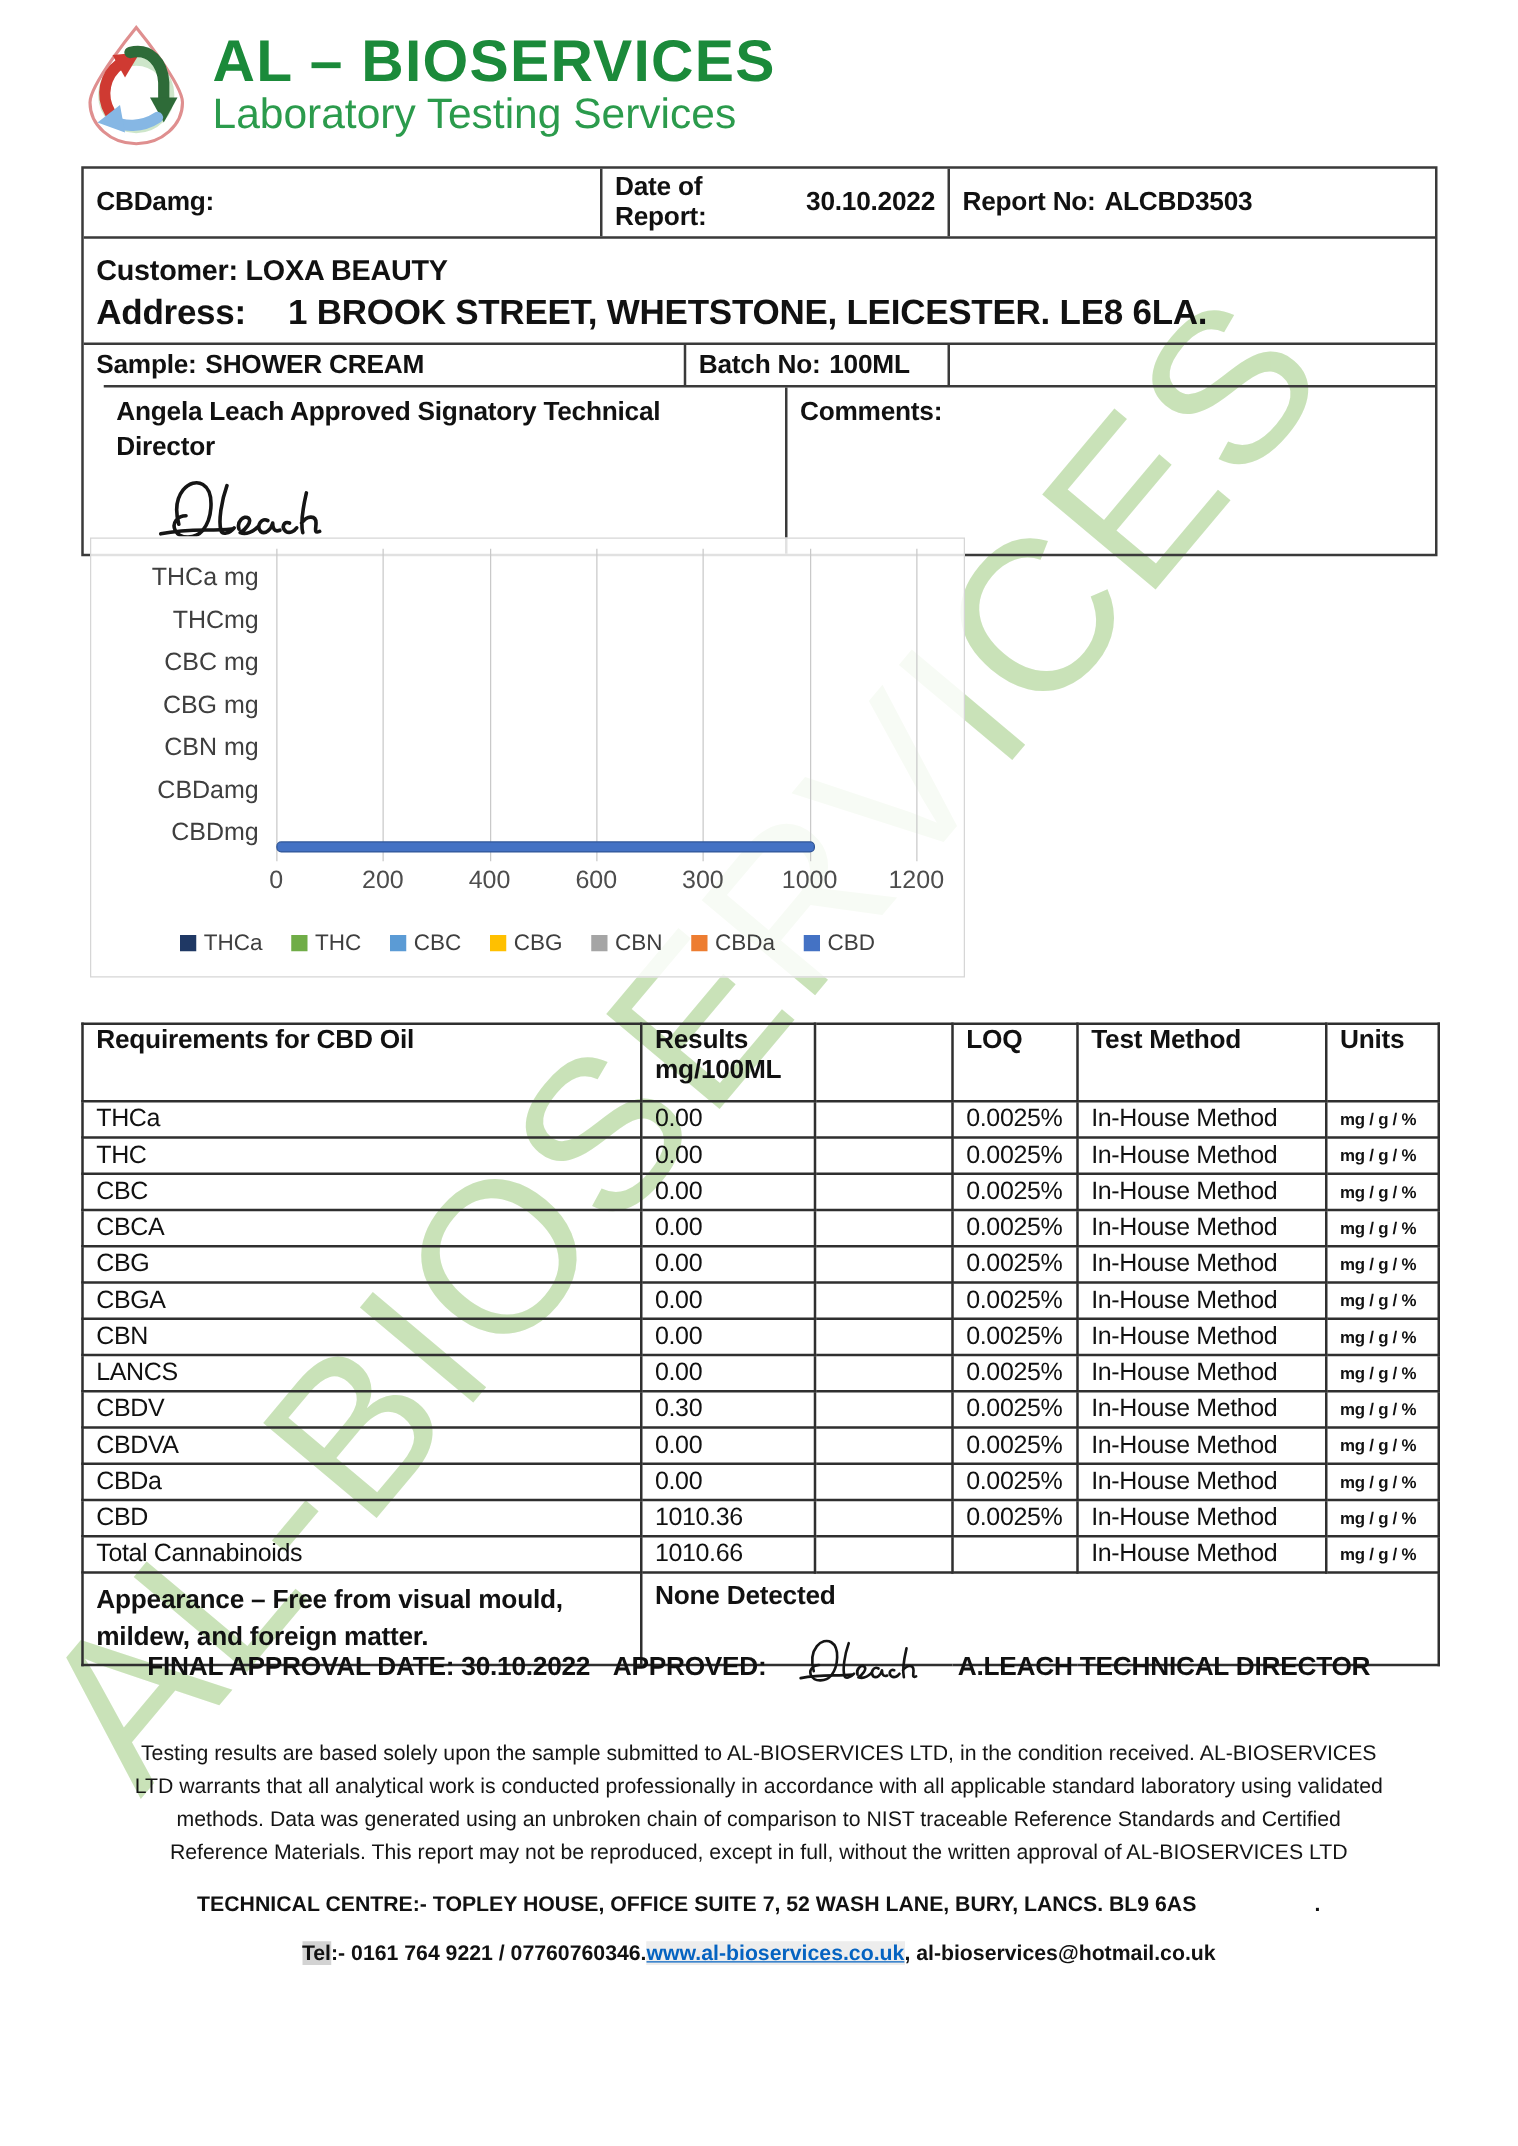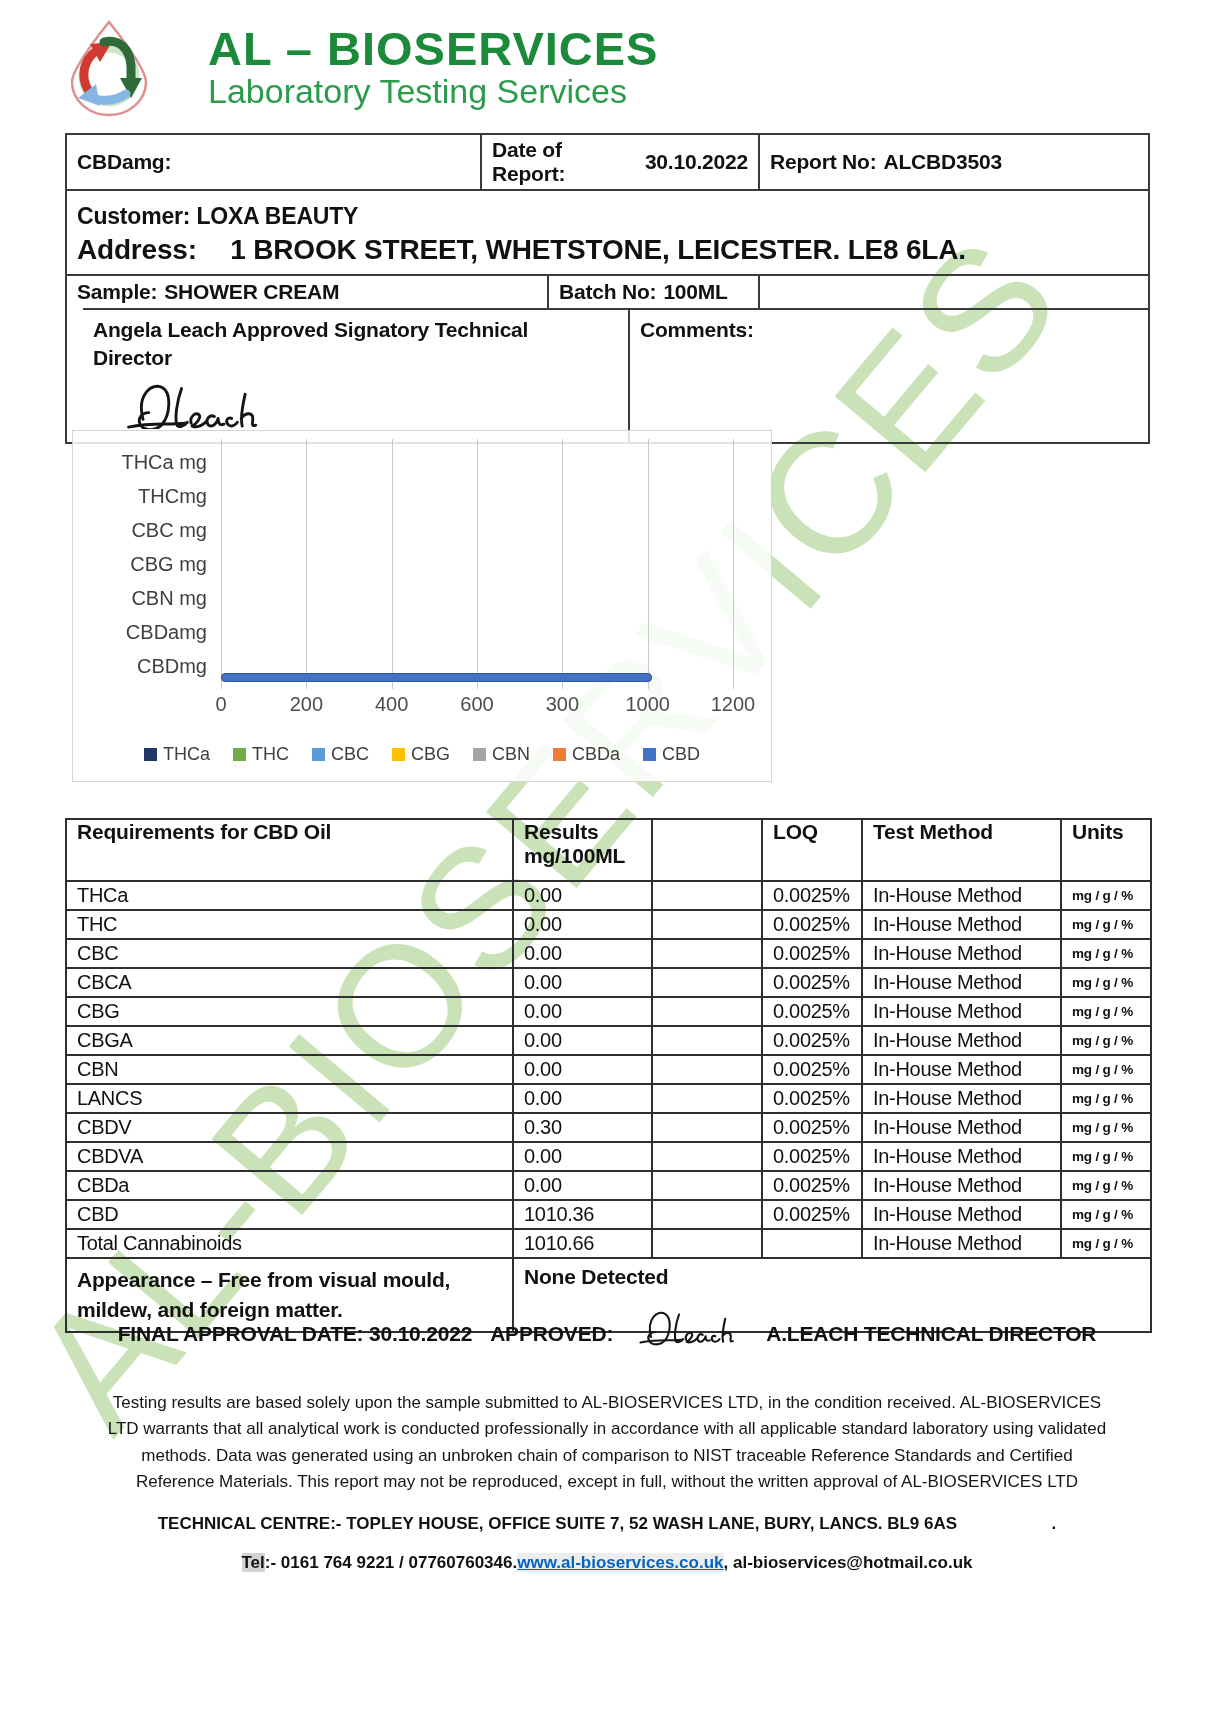--- a/index.html
+++ b/index.html
@@ -12,21 +12,21 @@
   .watermark {
     position:absolute; left:-255px; top:742px; width:1600px; height:180px;
     transform:rotate(-50deg); transform-origin:center;
     font-size:172px; font-weight:400; letter-spacing:4px; line-height:180px;
     text-align:center; color:#a9d18e; opacity:.62; z-index:0; white-space:nowrap;
     pointer-events:none;
   }
   .content { position:absolute; inset:0; z-index:1; }
 
   
-  .brand { position:absolute; left:60px; top:18px; display:flex; align-items:flex-start;gap:38px; }
+  .brand { position:absolute; left:60px; top:18px; display:flex; align-items:flex-start; }
   .brand-text { margin-left:12px; padding-top:6px; }
   .brand-title { font-size:47px; font-weight:700; letter-spacing:1px; color:#1b8a3a; line-height:1.05; }
   .brand-sub   { font-size:34px; font-weight:400; color:#2b9b4c; line-height:1.1; }
 
   
   .hdr-table { position:absolute; left:65px; top:133px; width:1085px; border:2px solid #3a3a3a; background:transparent; }
   .hdr-row { display:grid; border-top:2px solid #3a3a3a; }
   .hdr-row:first-child { border-top:none; }
   .hdr-cell { padding:3px 10px; font-size:21px; font-weight:700; letter-spacing:-0.2px; border-left:2px solid #3a3a3a; min-height:32px; display:flex; align-items:center; gap:7px; }
   .hdr-cell:first-child { border-left:none; }

